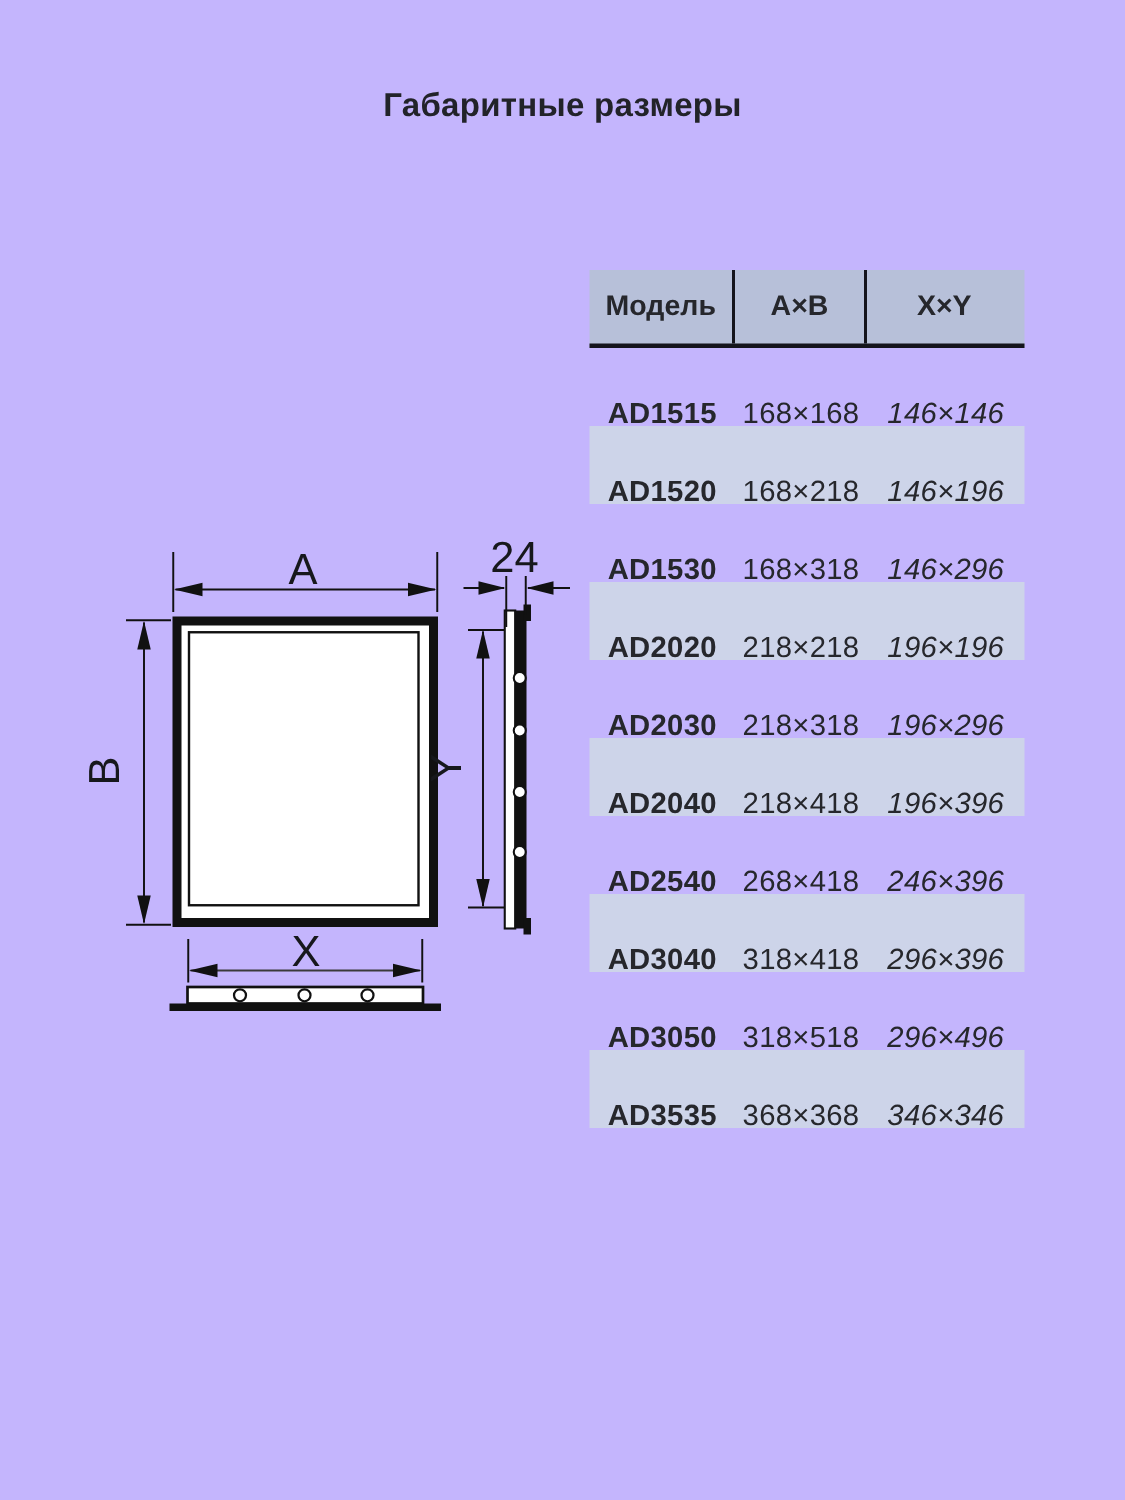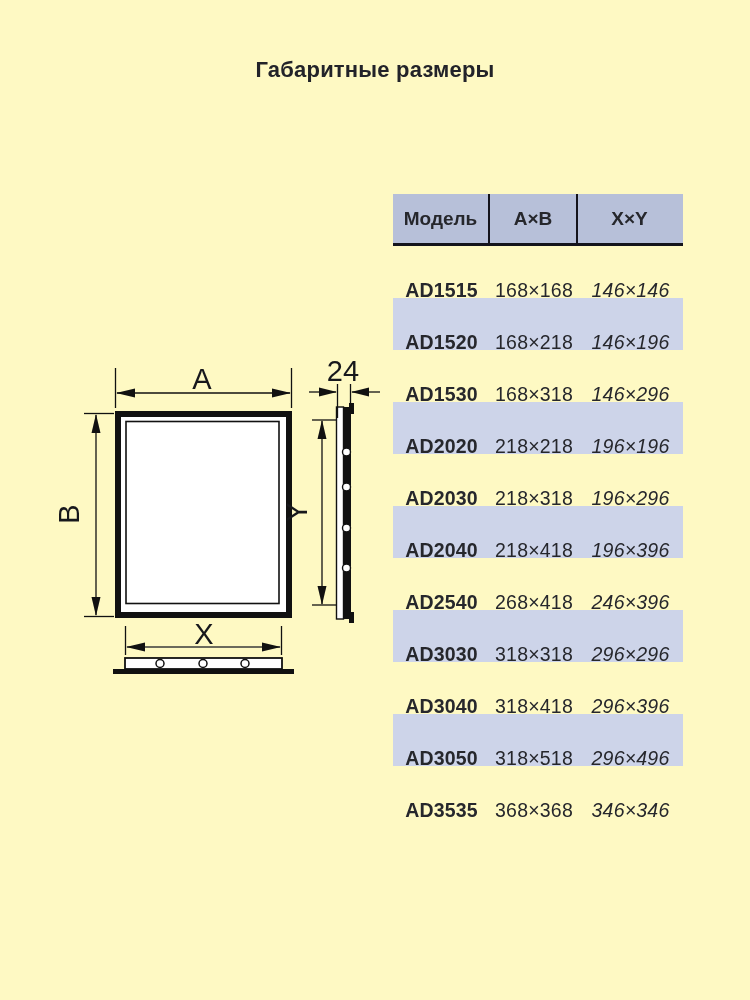--- a/index.html
+++ b/index.html
@@ -1,19 +1,19 @@
 <!DOCTYPE html>
 <html><head>
 <meta charset="utf-8">
 <style>
   html,body { margin:0; padding:0; }
   .page {
     position:relative;
     width:750px; height:1000px;
-    background:#fef9c3;
+    background:#c4b5fd;
     font-family:"Liberation Sans", sans-serif;
     color:#26272c;
     overflow:hidden;
   }
   .title {
     position:absolute;
     left:0; top:57px; width:750px;
     text-align:center;
     font-size:22px;
     font-weight:700;
@@ -25,21 +25,21 @@
     left:55px; top:340px;
     width:345px; height:360px;
   }
   .dim-text {
     font-family:"Liberation Sans", sans-serif;
     font-size:29px;
     fill:#17181c;
   }
   .spec-table {
     position:absolute;
-    left:393px; top:194px;
+    left:393px; top:180px;
     width:290px;
   }
   .thead {
     display:flex;
     height:52px;
     background:#b7c0d9;
     border-bottom:3px solid #14141c;
     box-sizing:border-box;
     align-items:center;
   }
@@ -194,25 +194,20 @@
       <div class="td td-xy">196×396</div>
     </div>
 
 
     <div class="tr">
       <div class="td td-model">AD2540</div>
       <div class="td td-ab">268×418</div>
       <div class="td td-xy">246×396</div>
     </div>
 
-    <div class="tr">
-      <div class="td td-model">AD3030</div>
-      <div class="td td-ab">318×318</div>
-      <div class="td td-xy">296×296</div>
-    </div>
 
     <div class="tr">
       <div class="td td-model">AD3040</div>
       <div class="td td-ab">318×418</div>
       <div class="td td-xy">296×396</div>
     </div>
 
     <div class="tr">
       <div class="td td-model">AD3050</div>
       <div class="td td-ab">318×518</div>

